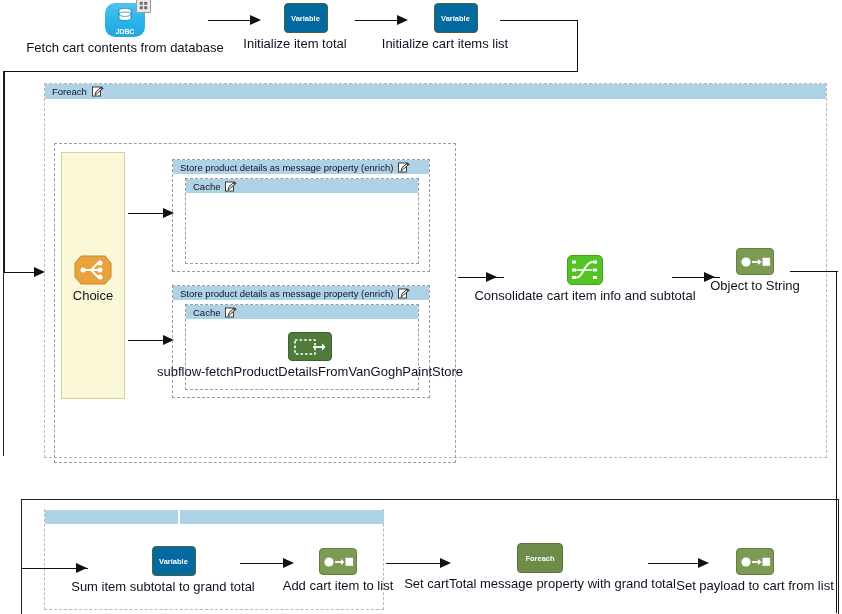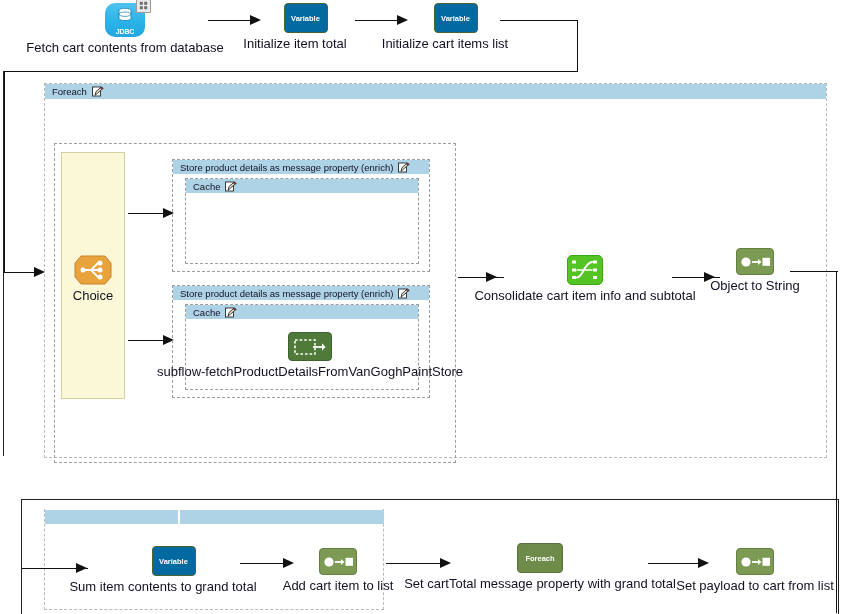--- a/index.html
+++ b/index.html
@@ -413,21 +413,21 @@
   <div class="bluebar" style="left:45px; top:510px; width:133px; height:14px;"></div>
   <div class="bluebar" style="left:180px; top:510px; width:204px; height:14px;"></div>
 
   <div class="ln-h" style="left:22px; top:568px; width:66px;"></div>
   <div class="arrowhead" style="left:76px; top:563px;"></div>
 
   <div class="node" style="left:163px; top:546px; width:200px; margin-left:-100px;">
     <div class="ico ico-var">
       <span>Variable</span>
     </div>
-    <div class="caption">Sum item contents to grand total</div>
+    <div class="caption">Sum item subtotal to grand total</div>
   </div>
 
   <div class="ln-h" style="left:240px; top:563px; width:50px;"></div>
   <div class="arrowhead" style="left:283px; top:558px;"></div>
 
   <div class="node" style="left:338px; top:548px; width:170px; margin-left:-85px;">
     <div class="ico ico-obj">
       <svg width="30" height="14" viewBox="0 0 30 14">
         <circle cx="6" cy="7" r="4.6" fill="#ffffff"></circle>
         <path d="M12 7 H19" stroke="#ffffff" stroke-width="1.8"></path>

